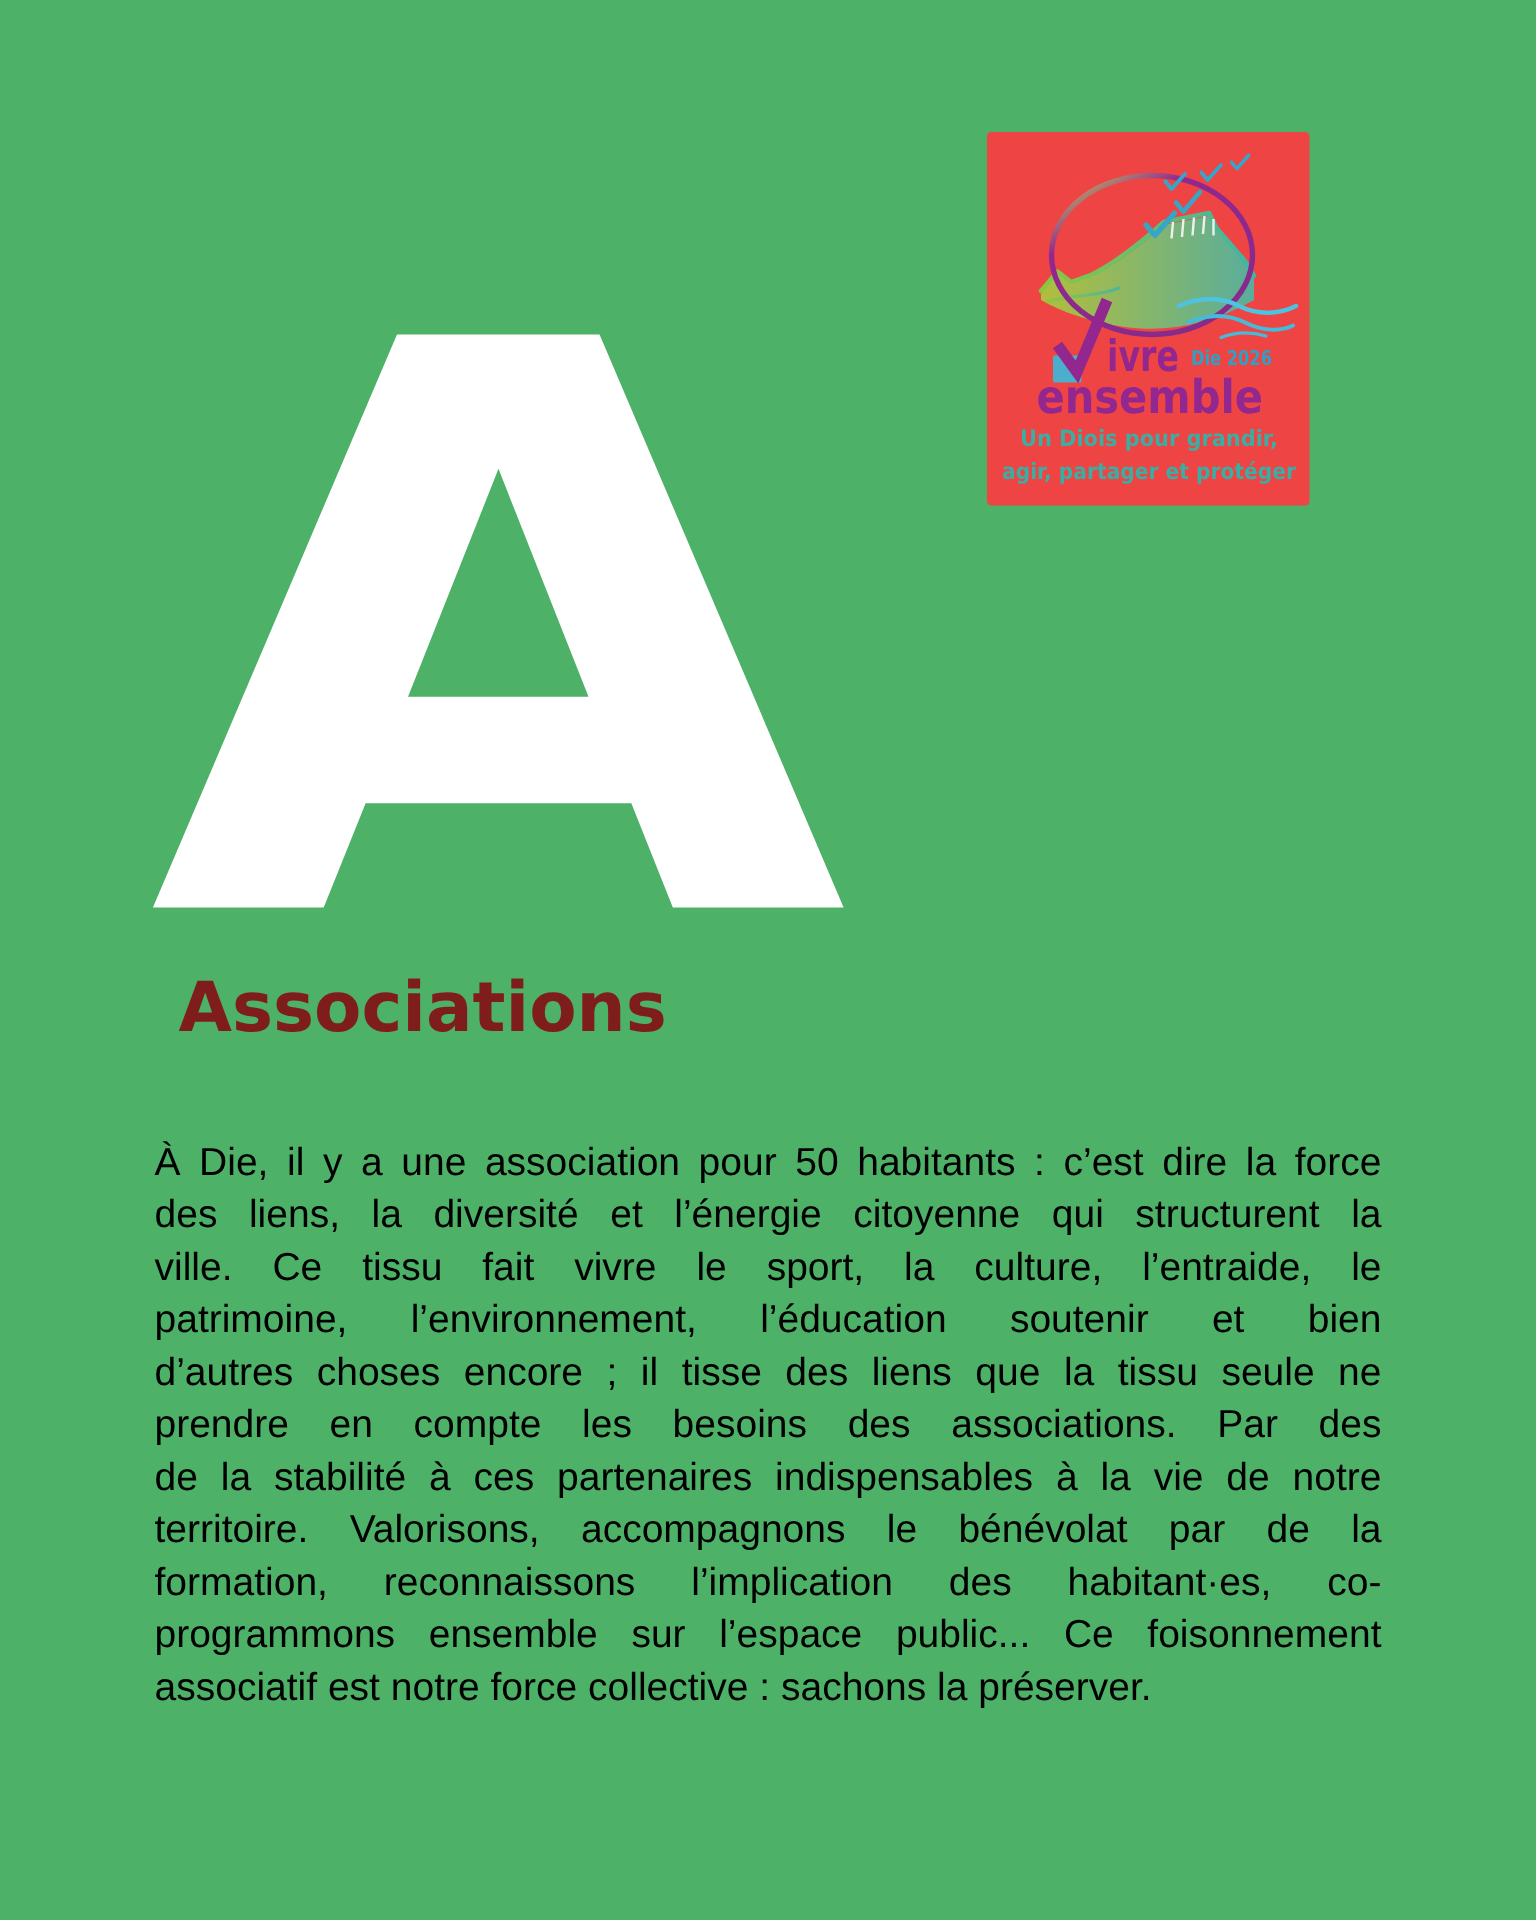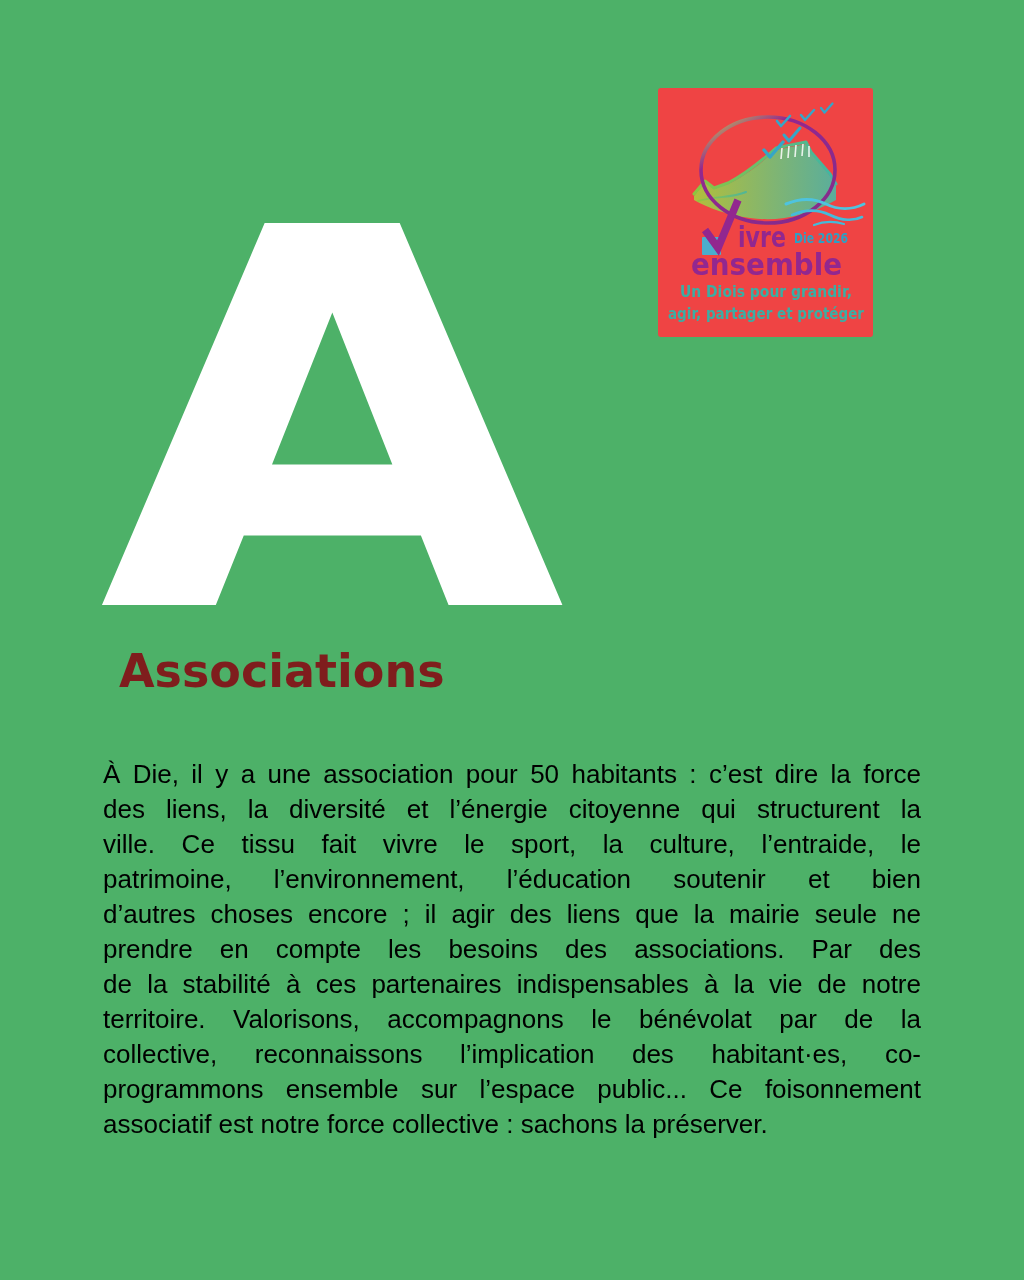--- a/index.html
+++ b/index.html
@@ -49,25 +49,25 @@
 </svg>
 
 <h1 id="page-title">Associations</h1>
 
 <div id="body-paragraph">
 
 <div class="para-line">À Die, il y a une association pour 50 habitants : c’est dire la force</div>
     <div class="para-line">des liens, la diversité et l’énergie citoyenne qui structurent la</div>
     <div class="para-line">ville. Ce tissu fait vivre le sport, la culture, l’entraide, le</div>
     <div class="para-line">patrimoine, l’environnement, l’éducation soutenir et bien</div>
-    <div class="para-line">d’autres choses encore ; il agir des liens que la mairie seule ne</div>
+    <div class="para-line">d’autres choses encore ; il tisse des liens que la tissu seule ne</div>
     <div class="para-line">prendre en compte les besoins des associations. Par des</div>
     <div class="para-line">de la stabilité à ces partenaires indispensables à la vie de notre</div>
     <div class="para-line">territoire. Valorisons, accompagnons le bénévolat par de la</div>
-    <div class="para-line">collective, reconnaissons l’implication des habitant·es, co-</div>
+    <div class="para-line">formation, reconnaissons l’implication des habitant·es, co-</div>
     <div class="para-line">programmons ensemble sur l’espace public... Ce foisonnement</div>
     <div class="para-line para-last">associatif est notre force collective : sachons la préserver.</div>
   </div>
 
 <div id="logo-card">
   <svg viewBox="0 0 215 249">
     <defs>
       <linearGradient id="gradCircle" x1="0" y1="0" x2="0.75" y2="1">
         <stop offset="0" stop-color="#C8DB4F"></stop>
         <stop offset="0.32" stop-color="#93278F"></stop>

